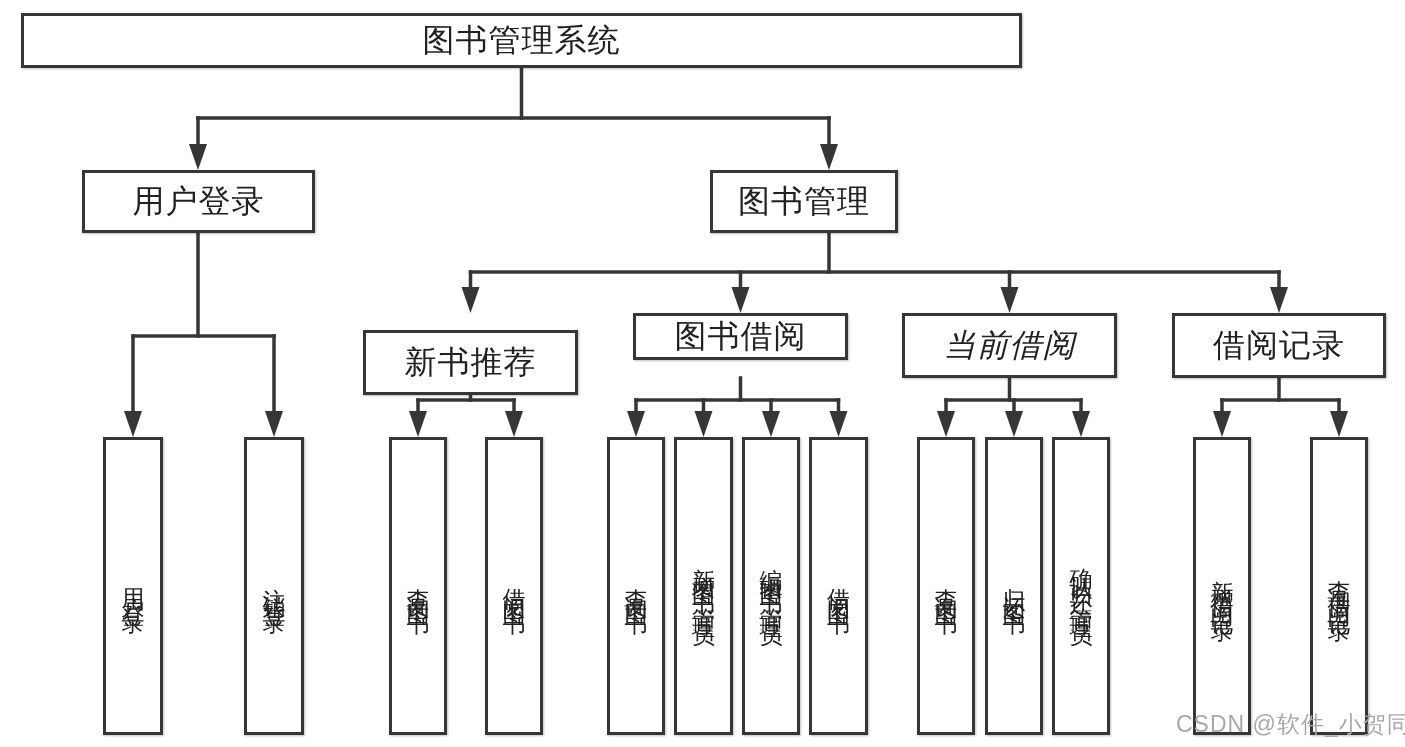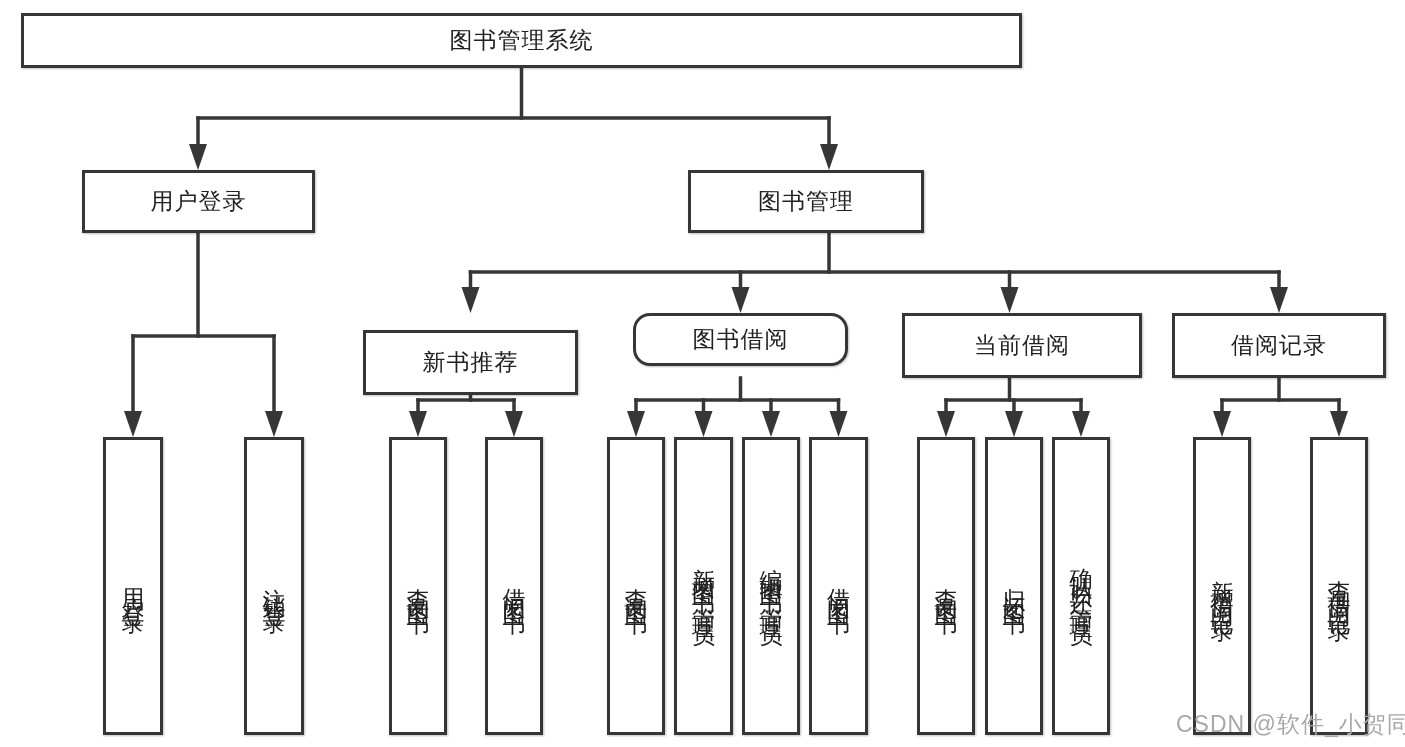--- a/index.html
+++ b/index.html
@@ -15,21 +15,21 @@
   .ar polygon{fill:#363636;stroke:none;}
   .node{
     position:absolute;
     box-sizing:border-box;
     background:#ffffff;
     border:3px solid #363636;
     box-shadow:1px 1px 2px rgba(0,0,0,0.25);
     display:flex;align-items:center;justify-content:center;
     color:#212121;
   }
-  .hlabel{font-size:23px;letter-spacing:1px;white-space:nowrap;}
+  .hlabel{font-size:32px;letter-spacing:1px;white-space:nowrap;}
   .vtext{
     writing-mode:vertical-rl;
     text-orientation:mixed;
     font-size:23px;
     line-height:1;
     letter-spacing:8px;
     white-space:nowrap;
   }
   .watermark{
     position:absolute;
@@ -108,31 +108,31 @@
     </g>
   </svg>
 
   <div class="node" style="left:21px;top:13px;width:1001px;height:55px;">
     <span class="hlabel">图书管理系统</span>
   </div>
 
   <div class="node" style="left:82px;top:170px;width:233px;height:63px;">
     <span class="hlabel">用户登录</span>
   </div>
-  <div class="node" style="left:688px;top:170px;width:236px;height:63px;">
+  <div class="node" style="left:710px;top:170px;width:188px;height:63px;">
     <span class="hlabel">图书管理</span>
   </div>
 
   <div class="node" style="left:363px;top:330px;width:215px;height:65px;">
     <span class="hlabel">新书推荐</span>
   </div>
-  <div class="node" style="left:633px;top:313px;width:215px;height:53px;border-radius:17px;">
+  <div class="node" style="left:633px;top:313px;width:215px;height:47px;">
     <span class="hlabel">图书借阅</span>
   </div>
-  <div class="node" style="left:902px;top:313px;width:240px;height:65px;">
+  <div class="node" style="left:902px;top:313px;width:215px;height:65px;font-style:italic;">
     <span class="hlabel">当前借阅</span>
   </div>
   <div class="node" style="left:1172px;top:313px;width:214px;height:65px;">
     <span class="hlabel">借阅记录</span>
   </div>
 
   <div class="node" style="left:103px;top:437px;width:60px;height:298px;">
     <span class="vtext">用户登录</span>
   </div>
   <div class="node" style="left:244px;top:437px;width:60px;height:298px;">

